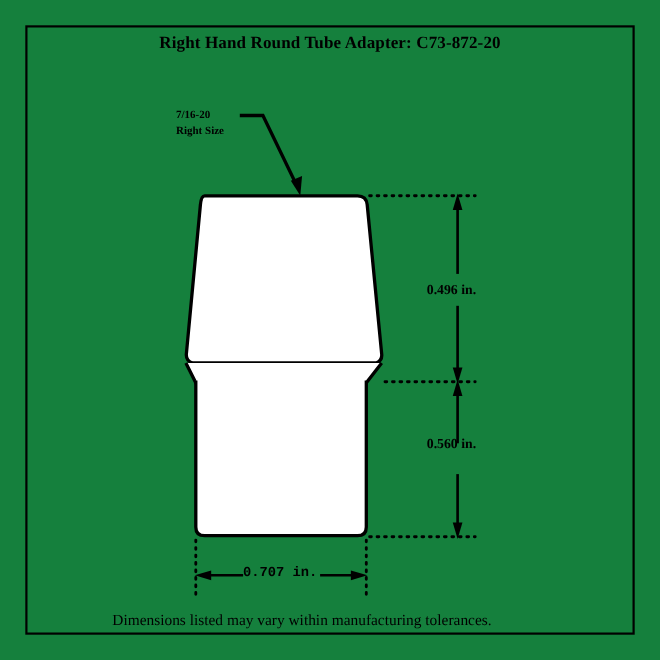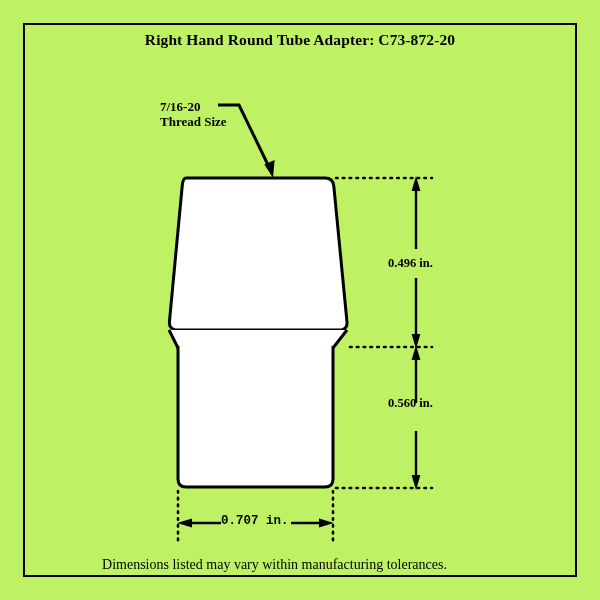--- a/index.html
+++ b/index.html
@@ -4,21 +4,21 @@
 <style>
   html, body {
     margin: 0;
     padding: 0;
     background: #ffffff;
   }
   #page {
     position: relative;
     width: 600px;
     height: 600px;
-    background: #bef264;
+    background: #15803d;
     overflow: hidden;
     font-family: "Liberation Serif", serif;
   }
   #frame {
     position: absolute;
     left: 23px;
     top: 23px;
     width: 554px;
     height: 554px;
     border: 2px solid #000000;
@@ -48,21 +48,21 @@
   #footer-text {
     left: 0;
     top: 557px;
     width: 549px;
     text-align: center;
     font-size: 14px;
     font-weight: normal;
   }
   .callout-line {
     left: 160px;
-    font-size: 13px;
+    font-size: 10px;
     font-weight: bold;
     text-align: left;
   }
   #callout-line-1 { top: 99px; }
   #callout-line-2 { top: 114px; }
   .dim-label {
     font-size: 12.5px;
     font-weight: bold;
   }
   #dim-label-height-upper {
@@ -138,21 +138,21 @@
     </g>
 
     <g>
       <path d="M 218 105 L 239 105 L 269 167" fill="none" stroke="#000000" stroke-width="3" stroke-linejoin="miter" stroke-linecap="butt"></path>
       <polygon points="273,178 264.4,164.4 274.6,160" fill="#000000"></polygon>
     </g>
 
   </svg>
 
   <div class="txt callout-line" id="callout-line-1">7/16-20</div>
-  <div class="txt callout-line" id="callout-line-2">Thread Size</div>
+  <div class="txt callout-line" id="callout-line-2">Right Size</div>
 
   <div class="txt dim-label" id="dim-label-height-upper">0.496 in.</div>
   <div class="txt dim-label" id="dim-label-height-lower">0.560 in.</div>
   <div class="txt dim-label" id="dim-label-width">0.707 in.</div>
 
   <div class="txt" id="footer-text">Dimensions listed may vary within manufacturing tolerances.</div>
 
 </div>
 
 </body></html>

